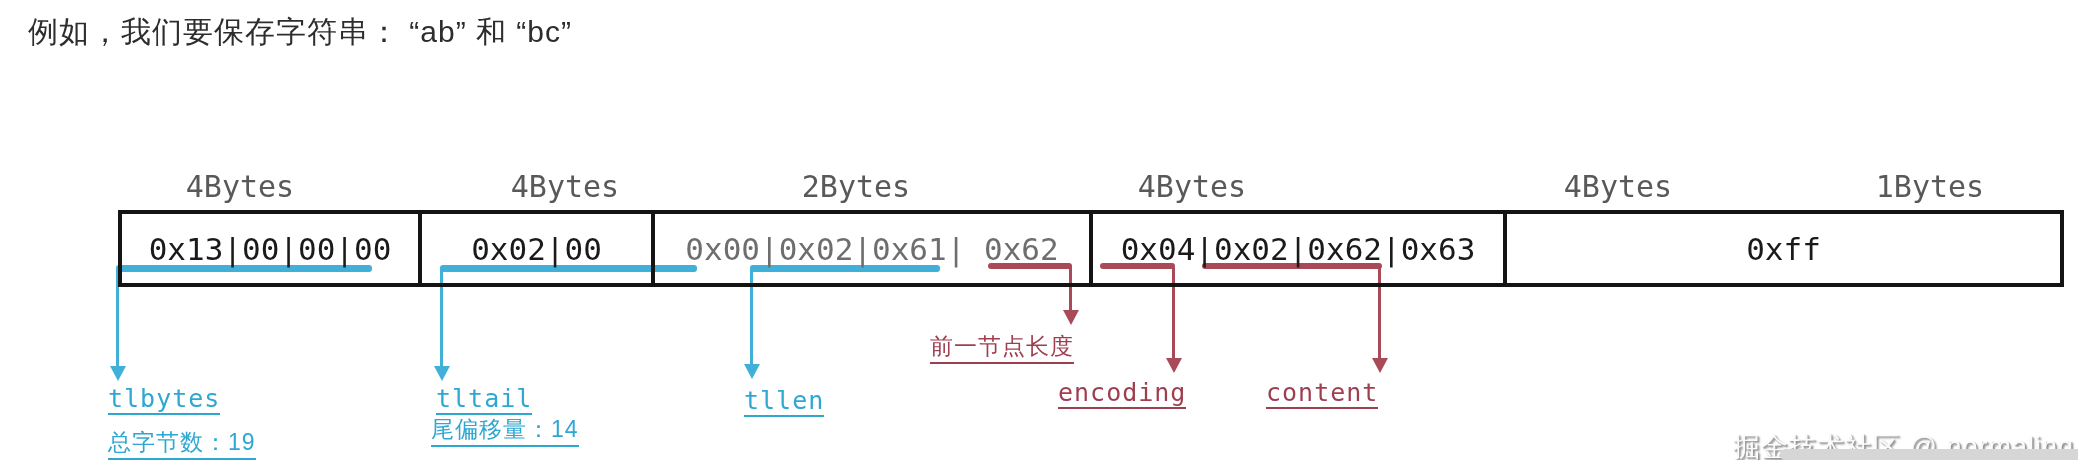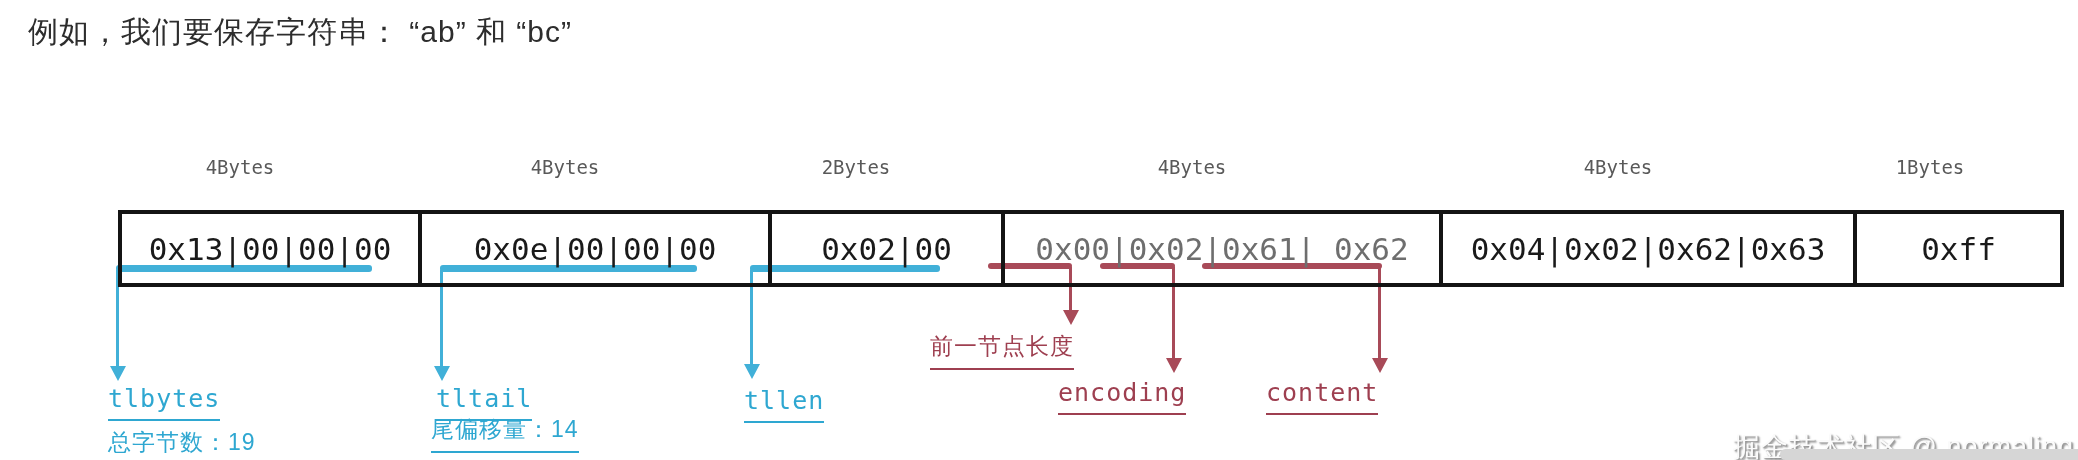--- a/index.html
+++ b/index.html
@@ -9,22 +9,22 @@
   }
   .mono{font-family:"DejaVu Sans Mono","Liberation Mono",monospace;}
 
   .title{
     position:absolute;left:28px;top:12px;font-size:30px;color:#2d2d2d;
     letter-spacing:1px;font-weight:500;
   }
 
   
   .size-label{
-    position:absolute;top:156px;transform:translateX(-50%);
-    font-size:19px;color:#595959;
+    position:absolute;top:169px;transform:translateX(-50%);
+    font-size:30px;color:#595959;
   }
 
   
   .byte-table{
     position:absolute;left:90px;top:210px;width:1946px;height:77px;
     border:4px solid #141414;box-sizing:border-box;display:flex;
     background:transparent;
     margin-left:28px;
   }
   .byte-cell{
@@ -40,21 +40,21 @@
   .ul-cyan{height:7px;background:#41b0d8;border-radius:3px;}
   .ul-red{height:6px;background:#a84a58;border-radius:3px;}
   .vline-cyan{width:3px;background:#41b0d8;}
   .vline-red{width:3px;background:#a84a58;}
   .head{width:0;height:0;border-left:8px solid transparent;border-right:8px solid transparent;}
   .head-cyan{border-top:15px solid #41b0d8;}
   .head-red{border-top:15px solid #a84a58;}
 
   
   .anno{
-    position:absolute;border-bottom:2px solid currentColor;padding-bottom:6px;
+    position:absolute;border-bottom:2px solid currentColor;padding-bottom:0;
     white-space:nowrap;
   }
   .anno-cyan{color:#2ea7d1;}
   .anno-red{color:#9e3f50;}
   .code-label{font-size:25px;letter-spacing:1px;text-align:center;}
   .cn-label{font-size:23px;letter-spacing:1px;font-weight:500;}
 
   .watermark{
     position:absolute;top:404px;right:4px;font-size:27px;color:#fbfbfb;
     text-shadow:2px 2px 2px #8f8f8f, 1px 1px 1px #a8a8a8;letter-spacing:1px;margin-top:25px;
@@ -92,21 +92,20 @@
 
 <div class="shape vline-red" style="left:1069px;top:267px;height:44px"></div>
 <div class="shape head head-red" style="left:1063px;top:310px"></div>
 <div class="shape vline-red" style="left:1172px;top:267px;height:92px"></div>
 <div class="shape head head-red" style="left:1166px;top:358px"></div>
 <div class="shape vline-red" style="left:1378px;top:267px;height:92px"></div>
 <div class="shape head head-red" style="left:1372px;top:358px"></div>
 
 <div class="byte-table">
   <div class="byte-cell mono" style="width:296px">0x13|00|00|00</div>
-  <div class="byte-cell mono" style="width:346px">0x0e|00|00|00</div>
   <div class="byte-cell mono" style="width:229px">0x02|00</div>
   <div class="byte-cell mono dim" style="width:434px">0x00|0x02|0x61| 0x62</div>
   <div class="byte-cell mono" style="width:410px">0x04|0x02|0x62|0x63</div>
   <div class="byte-cell mono">0xff</div>
 </div>
 
 <div class="anno anno-cyan code-label mono" style="left:108px;top:384px">tlbytes</div>
 <div class="anno anno-cyan cn-label" style="left:108px;top:427px">总字节数：19</div>
 
 <div class="anno anno-cyan code-label mono" style="left:436px;top:384px">tltail</div>

